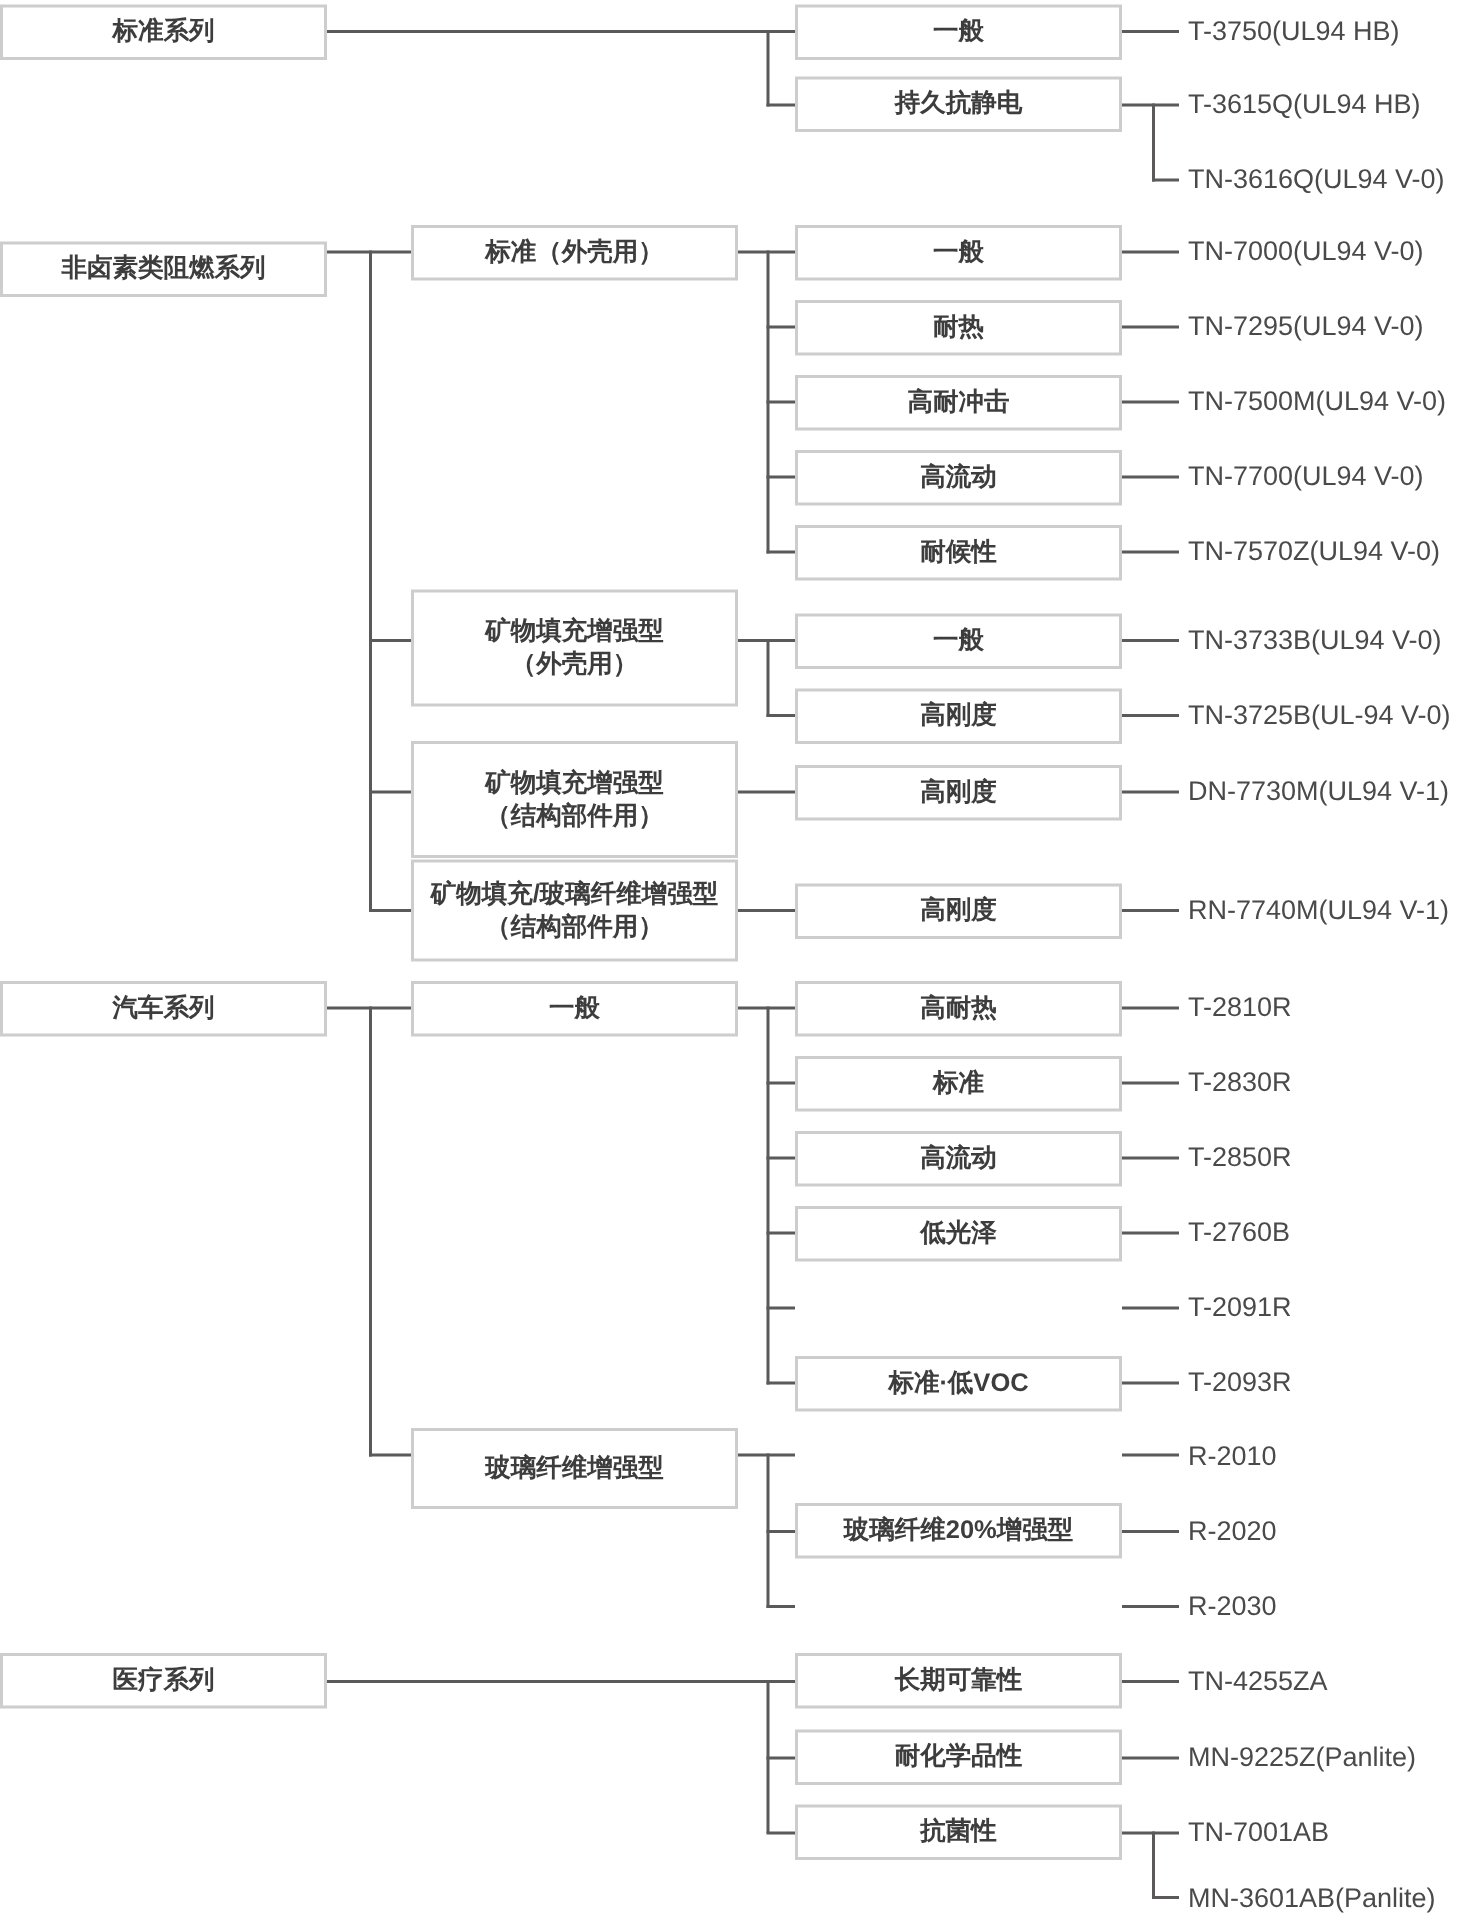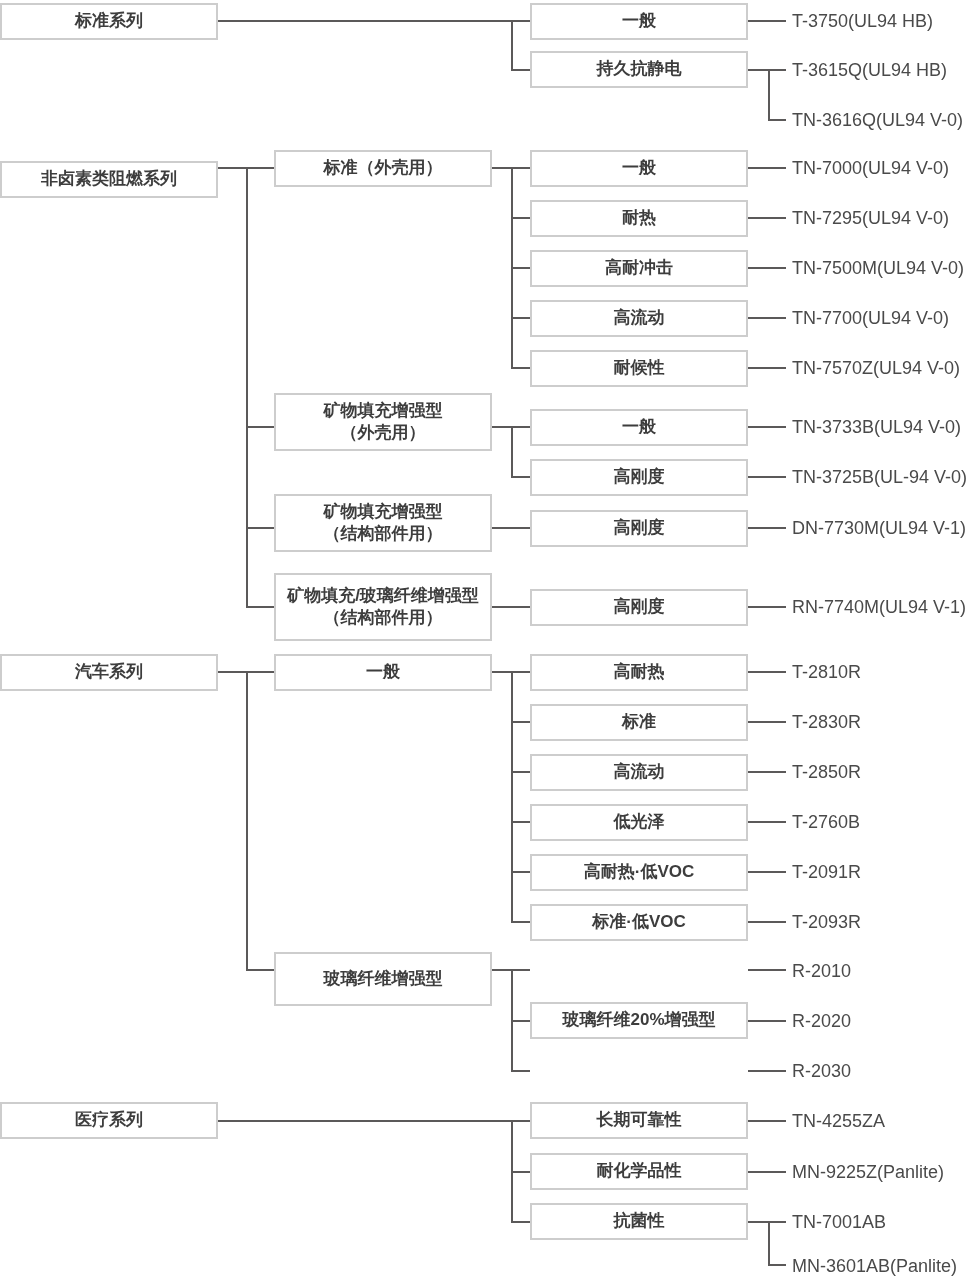--- a/index.html
+++ b/index.html
@@ -7,21 +7,21 @@
     position:relative;width:979px;height:1280px;background:#ffffff;
     font-family:"Liberation Sans","DejaVu Sans",sans-serif;overflow:hidden;
   }
   .box{
     position:absolute;box-sizing:border-box;width:218px;height:37px;
     background:#fff;border:2px solid #cdcdcd;
     display:flex;flex-direction:column;align-items:center;justify-content:center;
     text-align:center;font-size:17px;font-weight:700;color:#3d3d3d;line-height:1.3;
     white-space:nowrap;
   }
-  .tall{height:58px;}
+  .tall{height:78px;}
   .lbl{
     position:absolute;left:792px;transform:translateY(-50%);
     font-size:18px;font-weight:500;color:#4a4a4a;white-space:nowrap;
   }
   .hl{position:absolute;height:2px;background:#5b5959;}
   .vl{position:absolute;width:2px;background:#5b5959;}
 </style>
 </head>
 <body>
 
@@ -99,23 +99,20 @@
       <span>高耐热</span>
     </div>
   <div class="box" style="left:530px;top:704px">
       <span>标准</span>
     </div>
   <div class="box" style="left:530px;top:754px">
       <span>高流动</span>
     </div>
   <div class="box" style="left:530px;top:804px">
       <span>低光泽</span>
-    </div>
-  <div class="box" style="left:530px;top:854px">
-      <span>高耐热·低VOC</span>
     </div>
   <div class="box" style="left:530px;top:904px">
       <span>标准·低VOC</span>
     </div>
   <div class="box" style="left:530px;top:1002px">
       <span>玻璃纤维20%增强型</span>
     </div>
   <div class="box" style="left:530px;top:1153px">
       <span>耐化学品性</span>
     </div>

